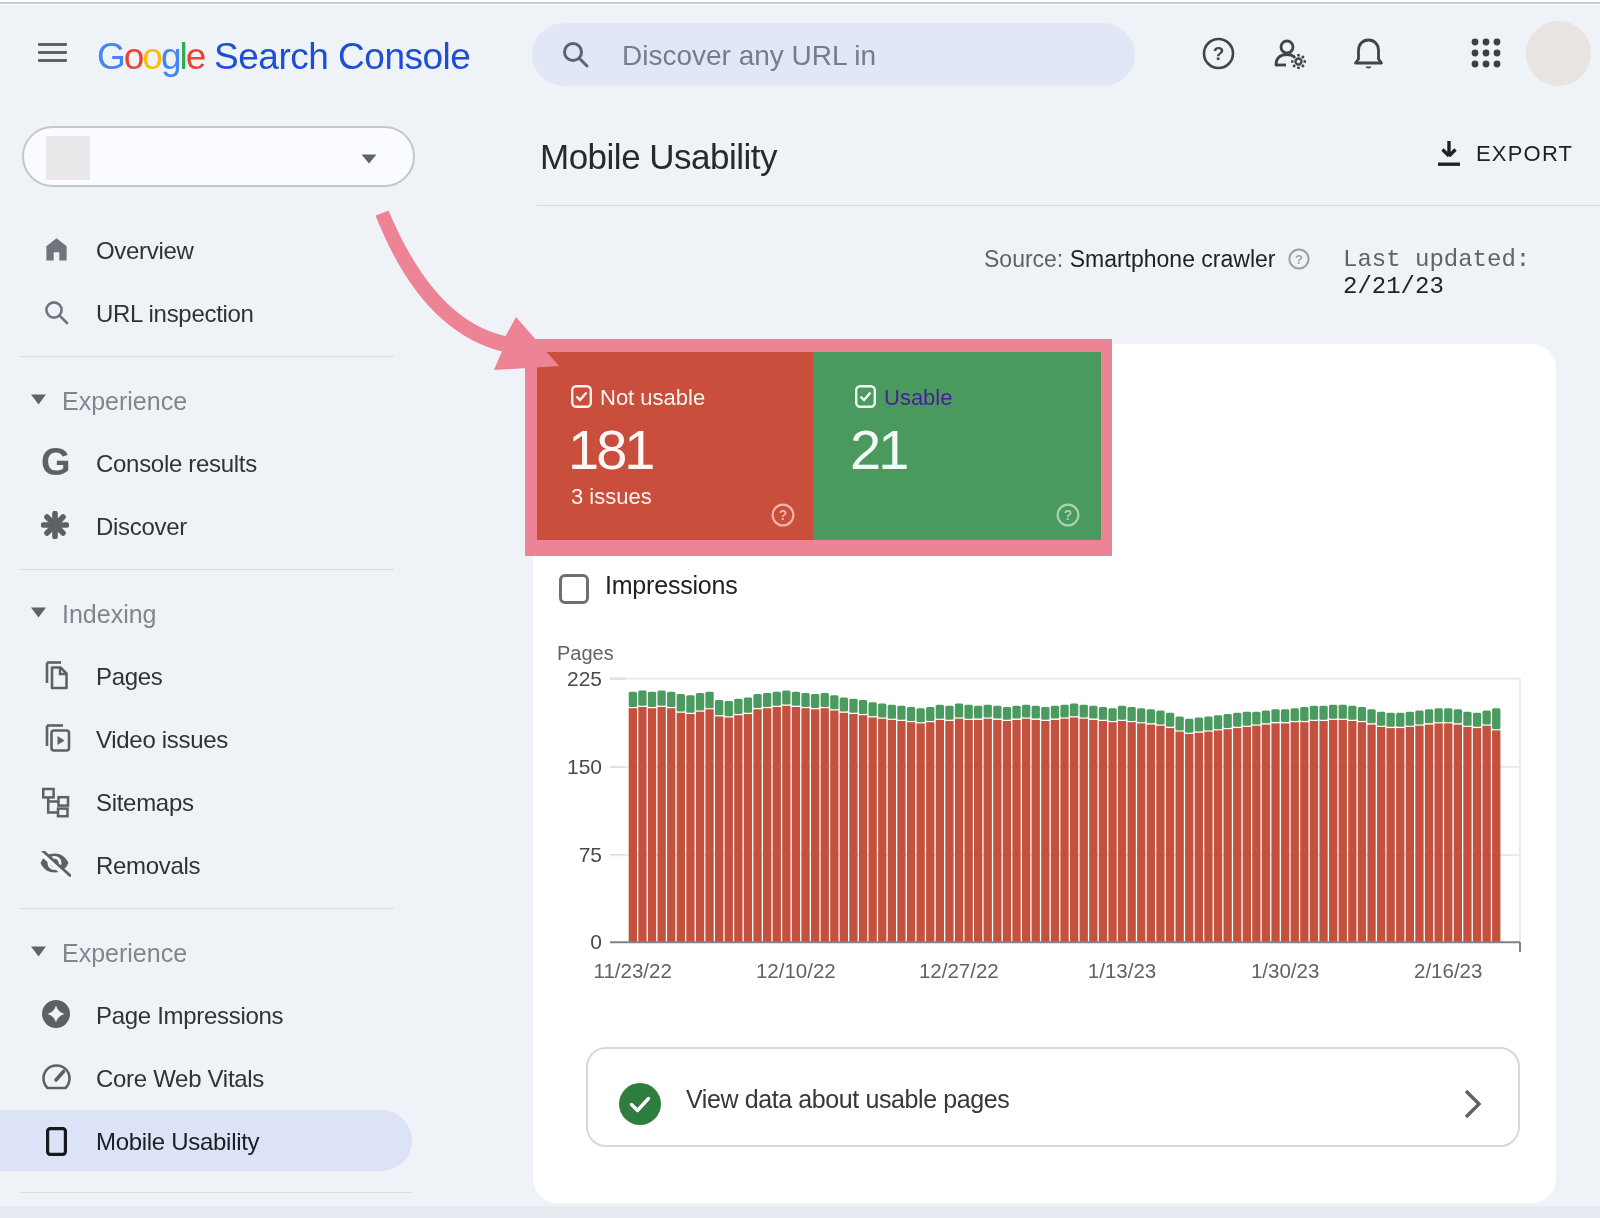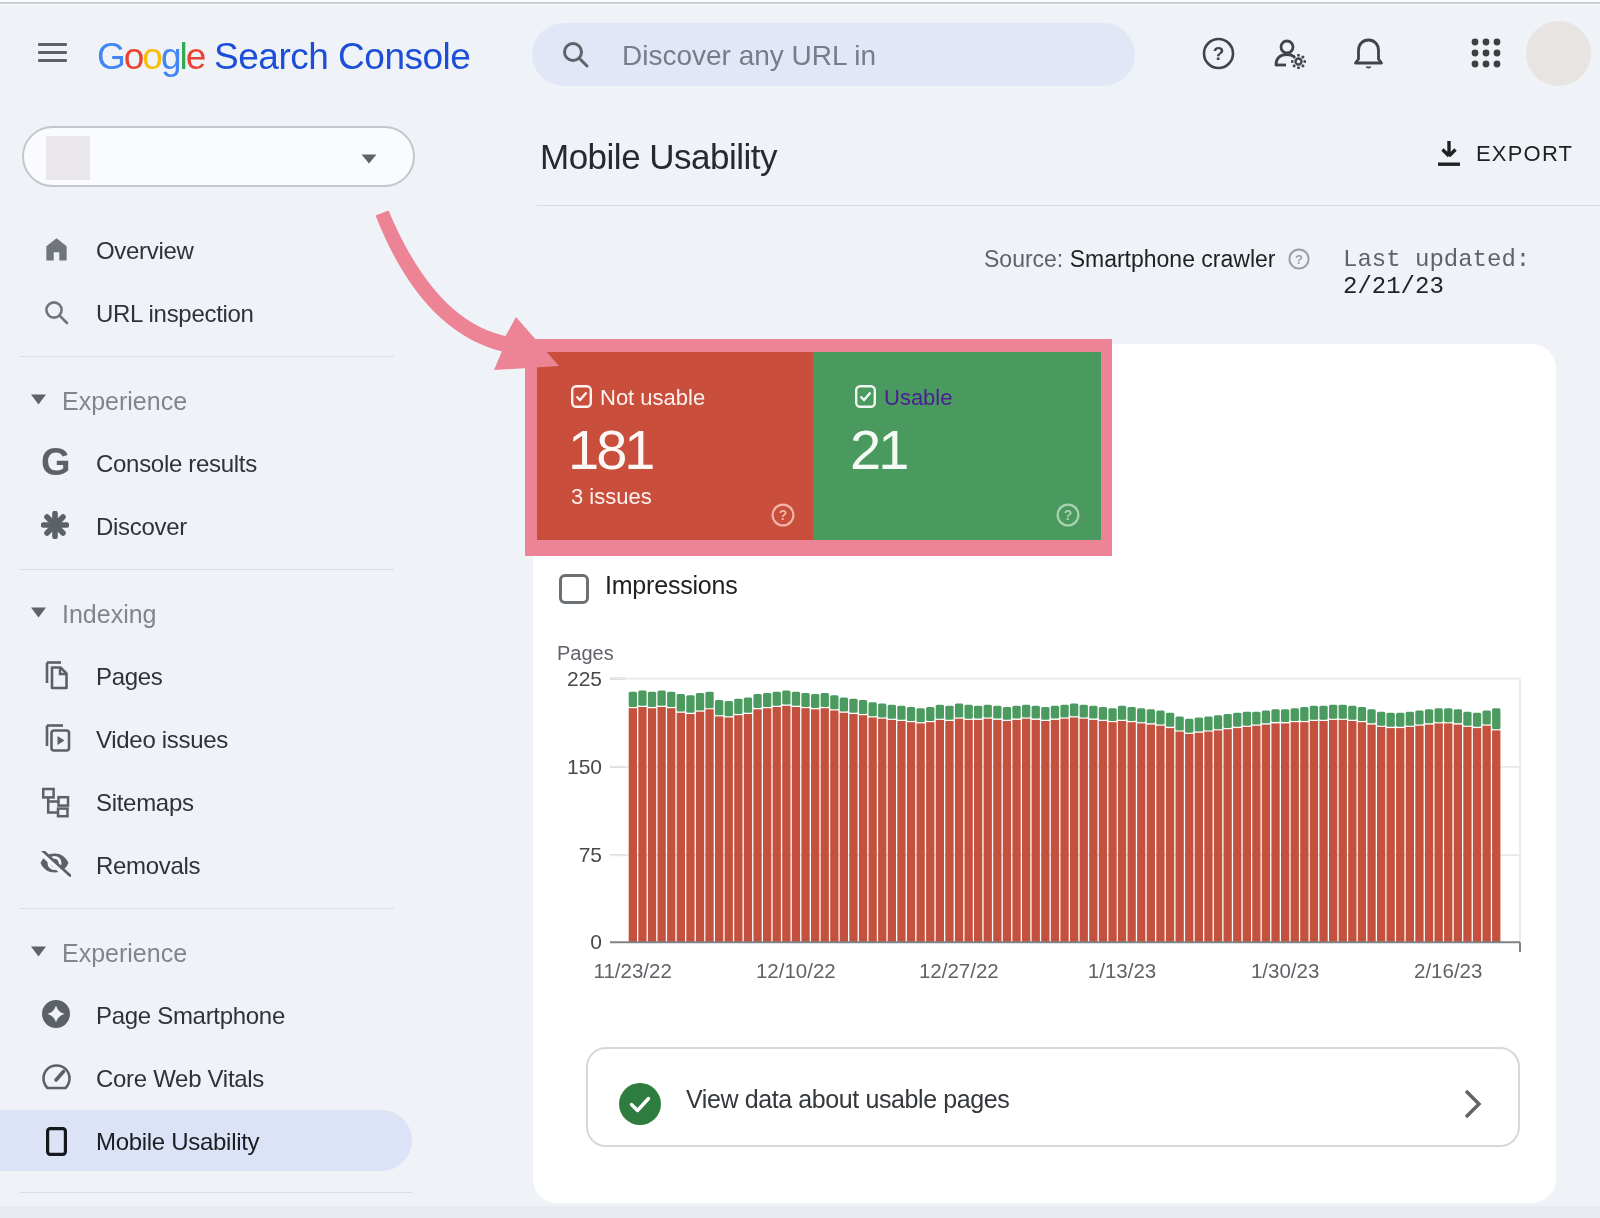--- a/index.html
+++ b/index.html
@@ -152,21 +152,21 @@
 <div class="sdiv" style="top:908px;"></div>
 
 <svg class="abs" style="left:30px;top:945px" width="17" height="13" viewBox="0 0 17 13">
     <path d="M1 1.5 L16 1.5 L8.5 11.5 Z" fill="#5f6368"></path>
   </svg>
 <div class="sech" style="top:938px;">Experience</div>
 
 <svg class="abs" style="left:42px;top:1000px" width="28" height="28" viewBox="0 0 28 28">
   <path d="M14 0 A14 14 0 1 0 14 28 A14 14 0 0 0 14 0 Z M14 5.5 C15.2 9.8 18.2 12.8 22.5 14 C18.2 15.2 15.2 18.2 14 22.5 C12.8 18.2 9.8 15.2 5.5 14 C9.8 12.8 12.8 9.8 14 5.5 Z" fill="#5c6165" fill-rule="evenodd"></path>
 </svg>
-<div class="nav" style="top:1000px;">Page Smartphone</div>
+<div class="nav" style="top:1000px;">Page Impressions</div>
 
 <svg class="abs" style="left:42px;top:1063px" width="29" height="29" viewBox="0 0 29 29">
   <path d="M5.5 25 C3 22.5 1.5 19.5 1.5 15.5 C1.5 8 7.3 2.5 14.5 2.5 C21.7 2.5 27.5 8 27.5 15.5 C27.5 19.5 26 22.5 23.5 25 Z" fill="none" stroke="#5c6165" stroke-width="2.6" stroke-linejoin="round"></path>
   <path d="M14 17 L21.5 8.5" stroke="#5c6165" stroke-width="3.6" stroke-linecap="round" fill="none"></path>
 </svg>
 <div class="nav" style="top:1063px;">Core Web Vitals</div>
 
 <div class="abs" style="left:0;top:1110px;width:412px;height:61px;background:#dde3f6;border-radius:0 31px 31px 0;"></div>
 <svg class="abs" style="left:46px;top:1127px" width="21" height="29" viewBox="0 0 21 29">
   <rect x="1.6" y="1.6" width="17.8" height="25.8" rx="2.6" fill="none" stroke="#15181c" stroke-width="3.2"></rect>

